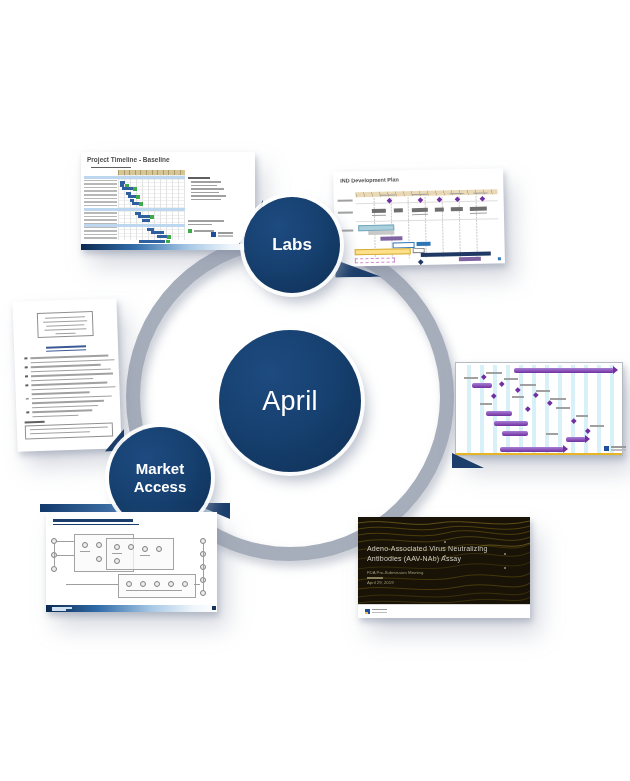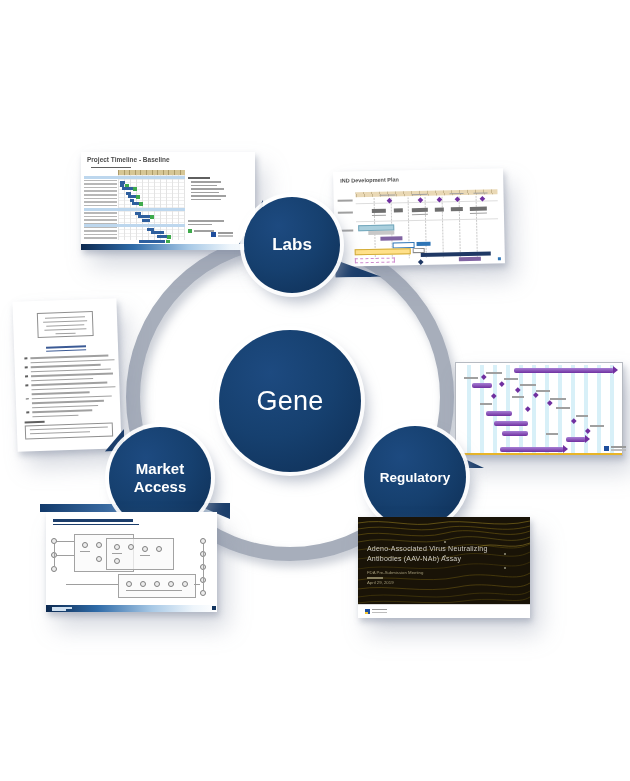--- a/index.html
+++ b/index.html
@@ -236,34 +236,31 @@
     <div class="mlb" style="left:8px;top:120px;width:20px;"></div>
     <div style="position:absolute;left:8px;top:124px;width:88px;height:14px;border:1px solid #8f8f8f;box-sizing:border-box;">
       <div class="ml" style="left:4px;top:3px;width:78px;height:1.3px;"></div>
       <div class="ml" style="left:4px;top:7px;width:60px;height:1.3px;"></div>
     </div>
     <div class="curl" style="right:-3px;bottom:-3px;width:20px;height:22px;clip-path:polygon(100% 0,100% 100%,0 100%);"></div>
   </div>
 
   <div class="node" id="node-center">
     <div>
-      <span style="display:block">Gene</span>
+      <span style="display:block">April</span>
     </div>
   </div>
   <div class="node" id="node-labs">
     <span>Labs</span>
   </div>
   <div class="node" id="node-market">
     <div>
       <span style="display:block">Market</span>
       <span style="display:block">Access</span>
     </div>
-  </div>
-  <div class="node" id="node-reg">
-    <span>Regulatory</span>
   </div>
 
   <div class="z2" style="position:absolute;left:40px;top:504px;width:182px;height:8px;background:linear-gradient(90deg,#123a6b,#3c6ea6 40%,#9cbede 75%,#d7e6f2);"></div>
   <div class="curl z2" style="left:192px;top:503px;width:38px;height:26px;clip-path:polygon(0 0,100% 0,100% 62%);"></div>
   <div class="slide z4" style="left:46px;top:512px;width:171px;height:100px;">
     <div class="mlb" style="left:7px;top:7px;width:80px;height:2.6px;background:#1c3e6b;"></div>
     <div style="position:absolute;left:7px;top:12px;width:86px;height:.8px;background:#1c3e6b;"></div>
     <div class="fc" style="left:5px;top:26px;"></div>
     <div class="fc" style="left:5px;top:40px;"></div>
     <div class="fc" style="left:5px;top:54px;"></div>

